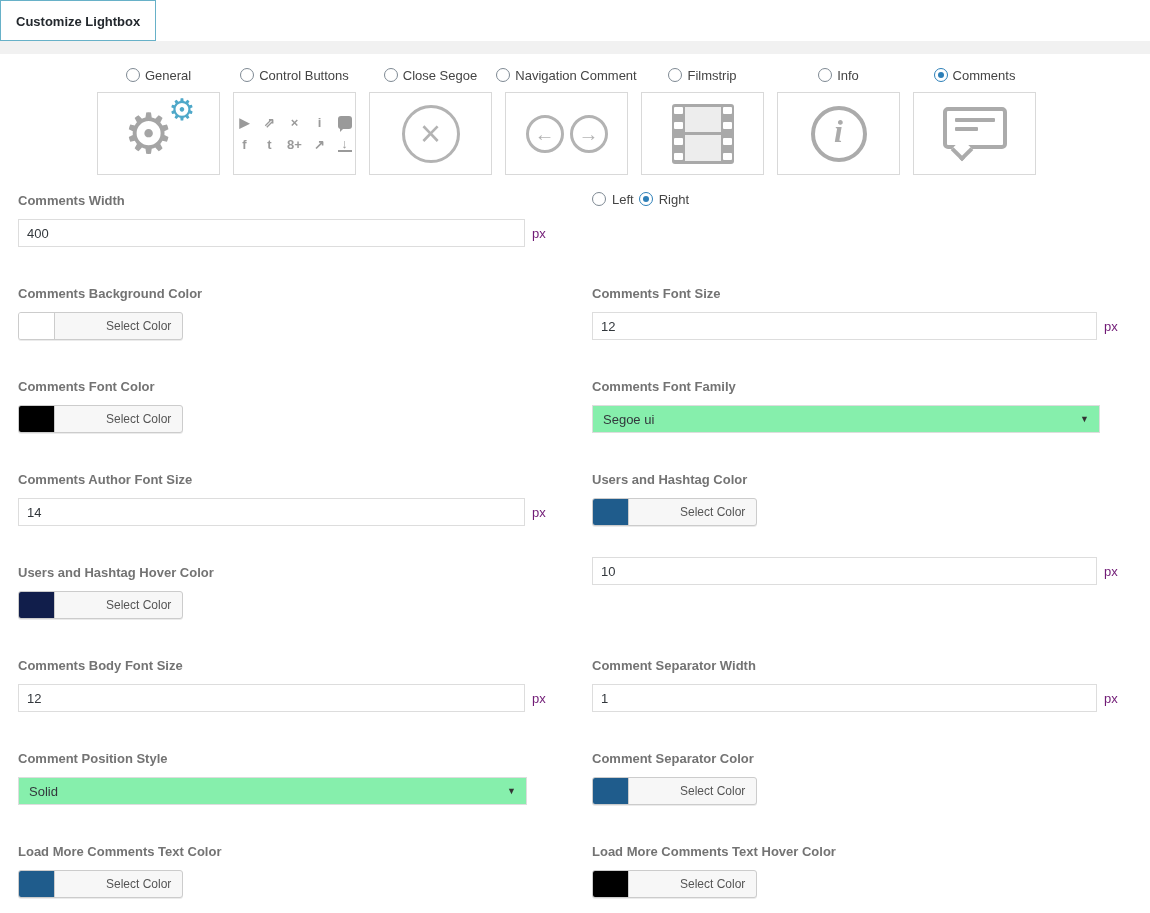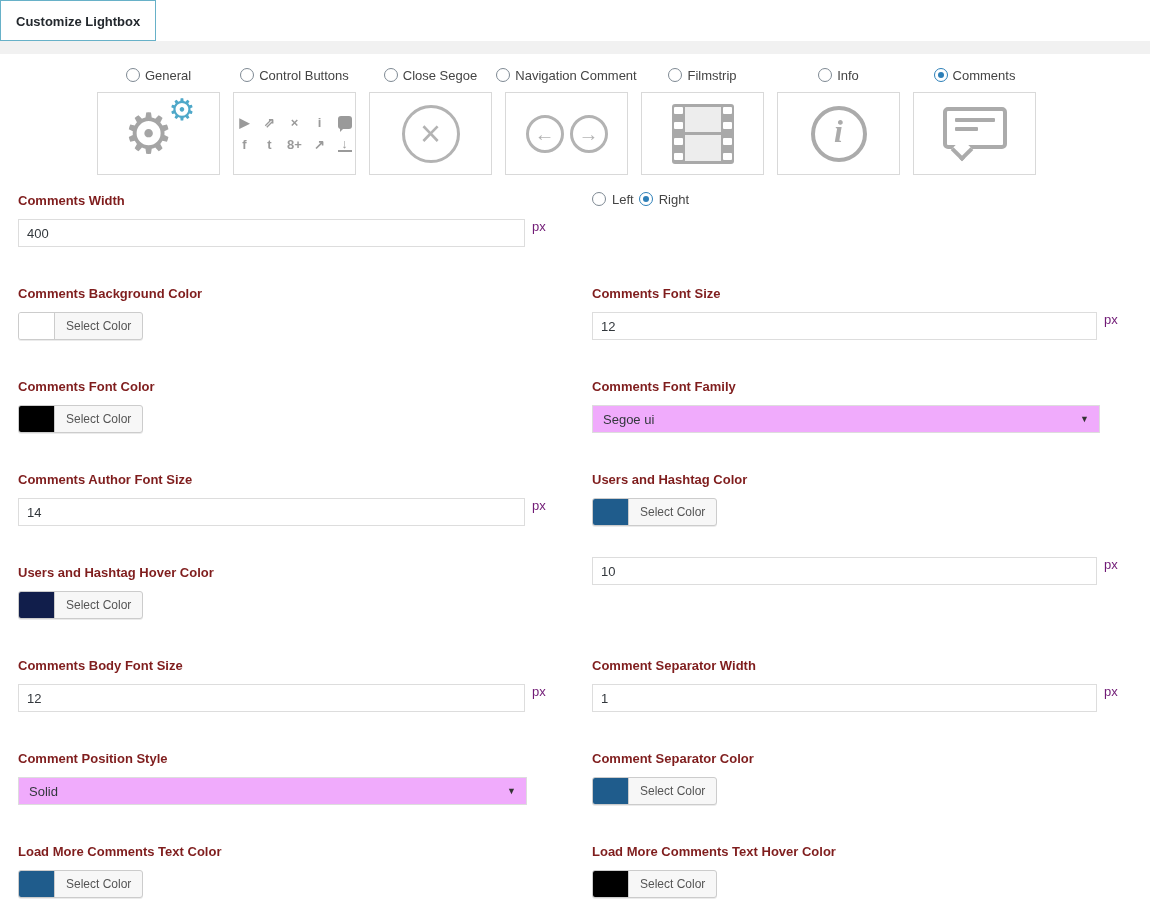--- a/index.html
+++ b/index.html
@@ -92,41 +92,41 @@
   .bubble .l1 { width:100%; } .bubble .l2 { width:58%; }
   .bubble::after {
     content:''; position:absolute; left:7px; bottom:-13px; width:12px; height:12px;
     background:#fff; border-left:4px solid #ababab; border-bottom:4px solid #ababab;
     transform:rotate(-45deg);
   }
 
   
   .form { display:grid; grid-template-columns:530px 528px; column-gap:44px; padding-left:18px; margin-top:10px; }
   .cell { height:93px; }
-  .f-label { font-size:13px; font-weight:bold; color:#7f1d1d; margin:8px 0 11px; }
-  .input-row { display:flex; gap:7px; }
+  .f-label { font-size:13px; font-weight:bold; color:#737373; margin:8px 0 11px; }
+  .input-row { display:flex; align-items:center; gap:7px; }
   input.txt {
     flex:1; height:28px; border:1px solid #ddd; background:#fff;
     padding:0 8px; font-size:13px; color:#32373c; font-family:"Liberation Sans", sans-serif;
     border-radius:0; outline:none;
   }
   .suffix { font-size:13px; color:#701a75; width:16px; }
   .pos-row { display:flex; align-items:center; gap:5px; font-size:13px; color:#444; height:28px; }
   .pos-row .radio { margin-right:1px; }
   .fake-select {
-    height:28px; border:1px solid #ddd; background:#f0abfc;
+    height:28px; border:1px solid #ddd; background:#86efac;
     display:flex; align-items:center; justify-content:space-between;
     padding:0 10px; font-size:13px; color:#32373c; cursor:pointer;
   }
   .w-left { width:509px; } .w-right { width:508px; }
   .sel-arrow { font-size:9px; color:#333; }
   .color-btn {
     display:inline-flex; align-items:stretch; height:28px;
     border:1px solid #ccc; border-radius:3px; background:#f7f7f7;
-    box-shadow:0 1px 0 rgba(0,0,0,.08); cursor:pointer; overflow:hidden;
+    box-shadow:0 1px 0 rgba(0,0,0,.08); cursor:pointer; overflow:hidden;gap:40px;
   }
   .swatch { width:36px; border-right:1px solid #ccc; }
   .color-btn-label { display:flex; align-items:center; padding:0 11px; font-size:12px; color:#555; white-space:nowrap; }
 </style>
 </head>
 <body>
 
 <div>
 
   <div class="tabbar">

